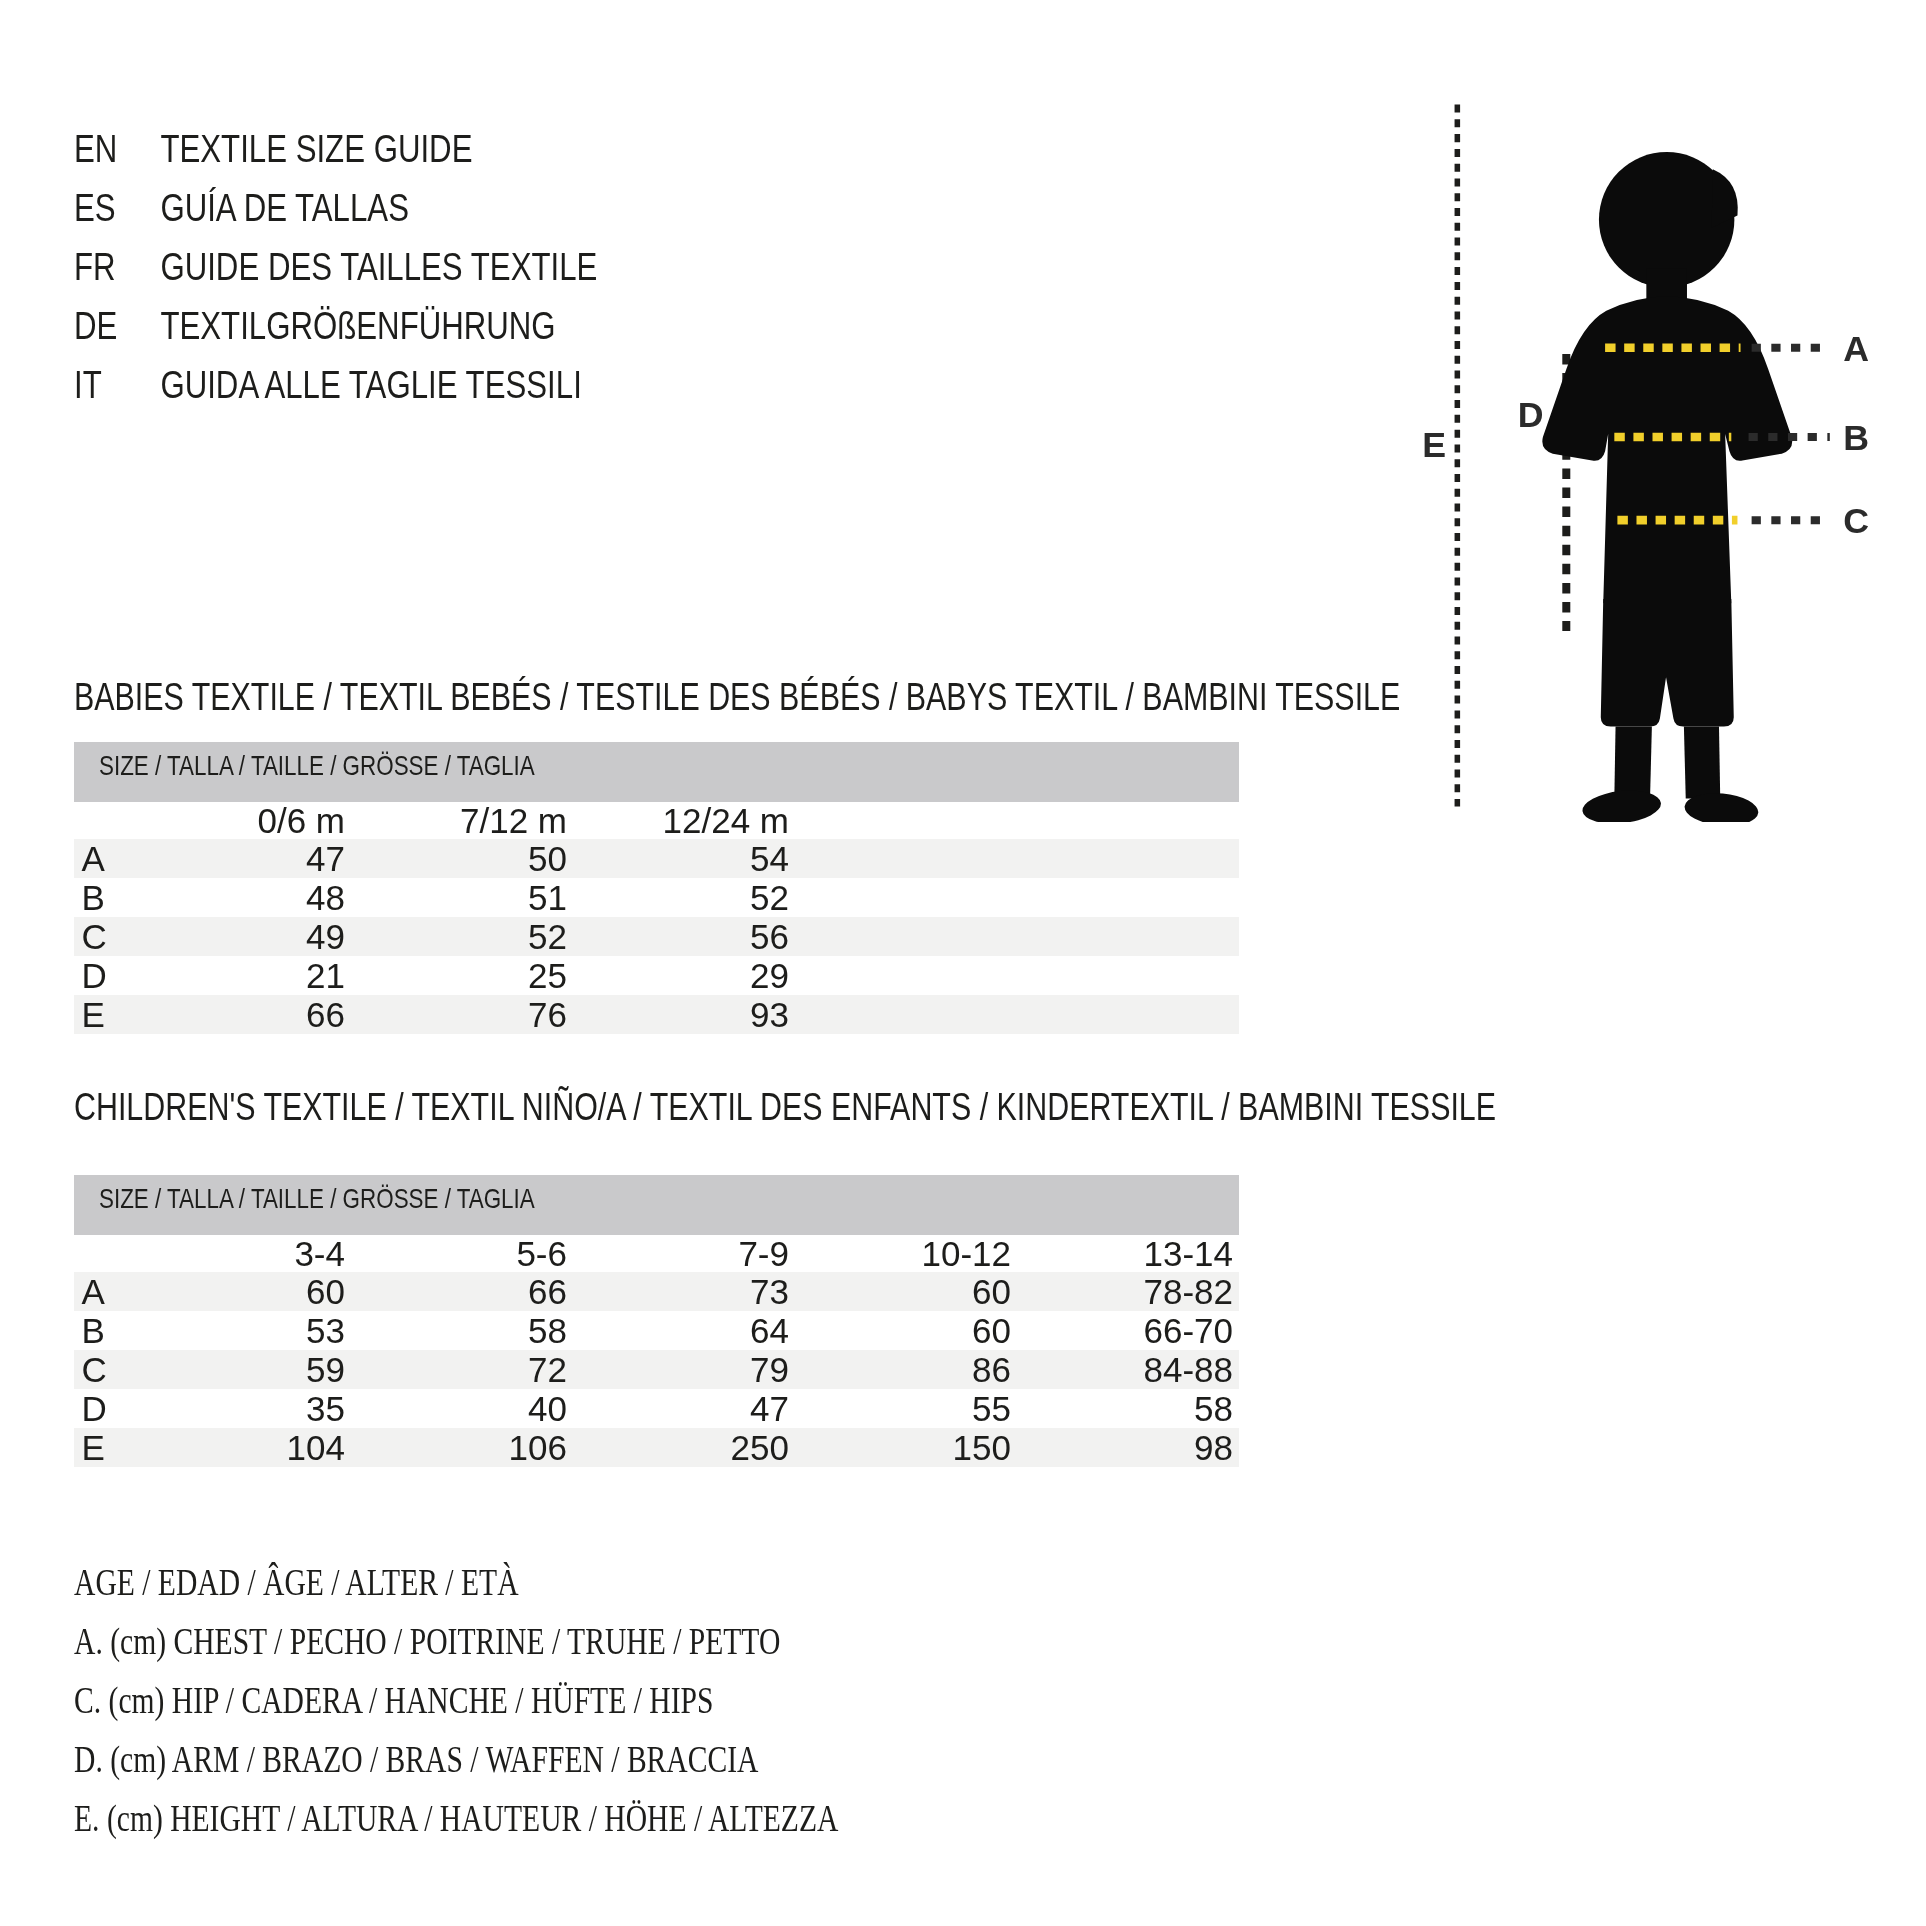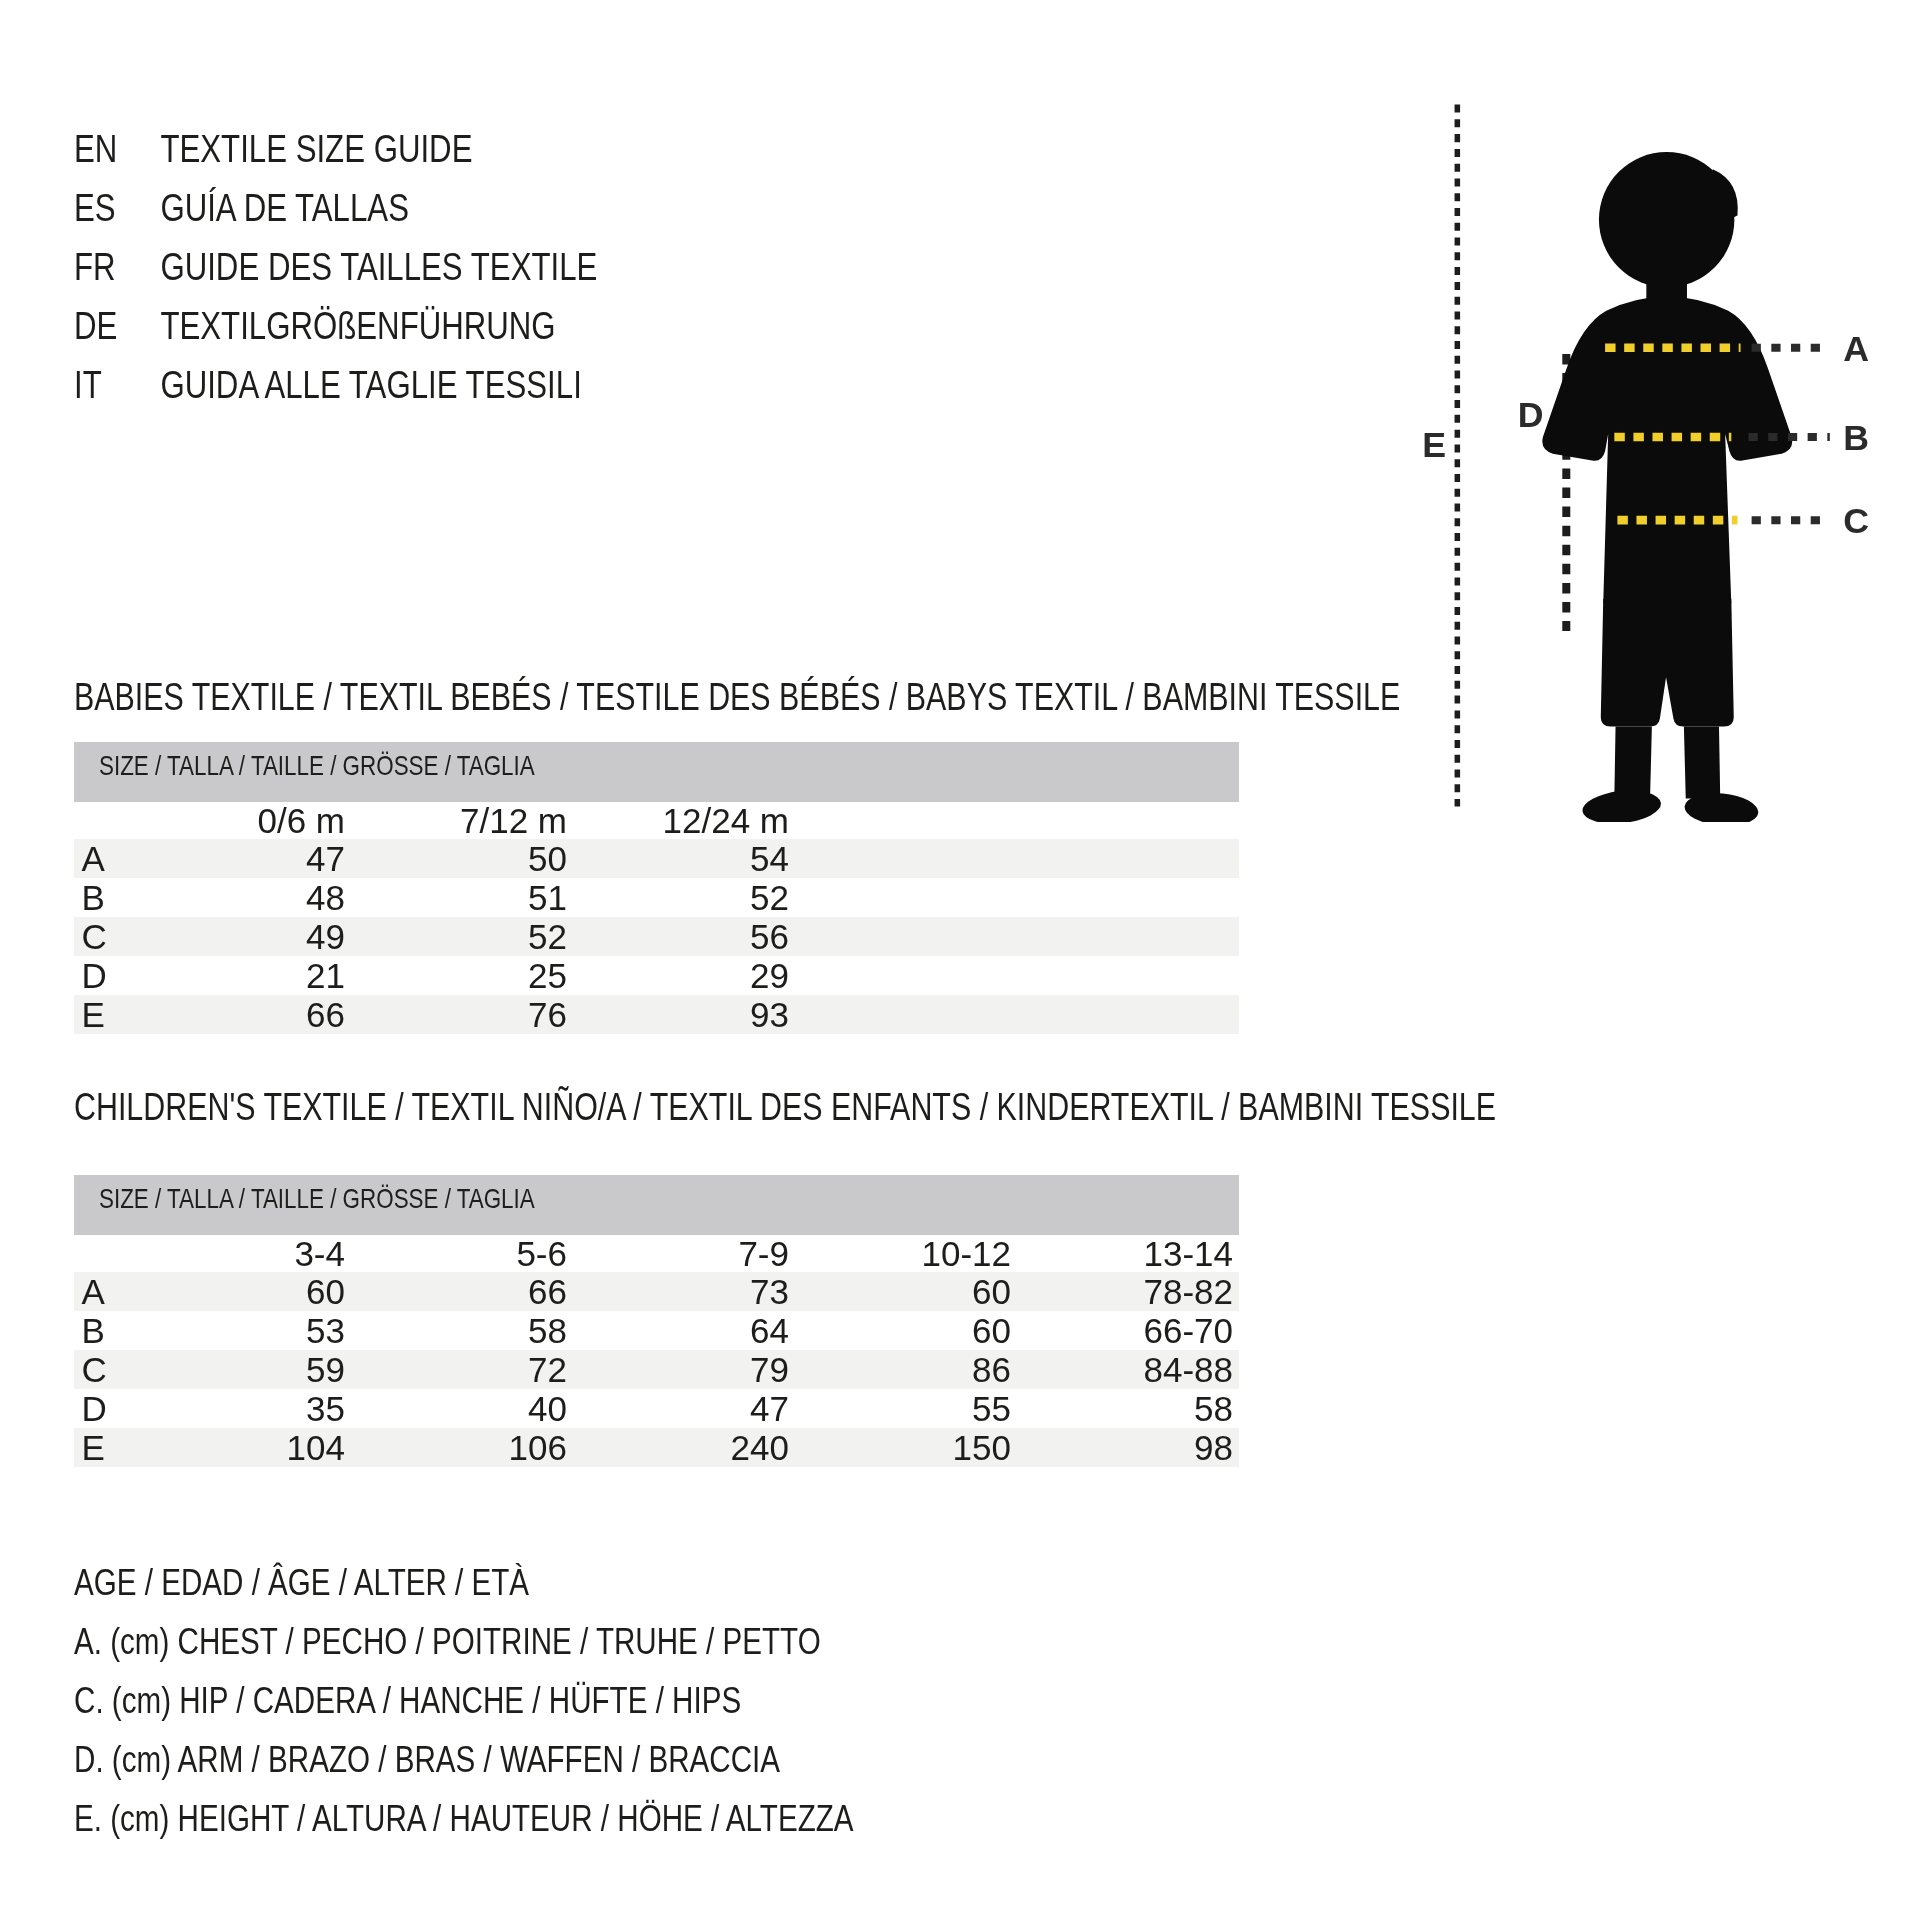--- a/index.html
+++ b/index.html
@@ -32,21 +32,21 @@
   .size-bar{height:60px;line-height:48px;background:#c9c9cb;padding-left:25px;font-size:28px;white-space:nowrap;}
   .row{display:grid;height:39px;line-height:39px;font-size:35px;}
   .row.cols{height:37px;line-height:38px;}
   .b-grid{grid-template-columns:49px 222px 222px 222px;}
   .c-grid{grid-template-columns:49px 222px 222px 222px 222px 222px;}
   .cell{text-align:right;white-space:nowrap;}
   .cell.rowlabel{text-align:left;padding-left:7.4px;}
   .row.stripe{background:#f2f2f1;}
 
   
-  .legend{position:absolute;left:74px;top:1513px;}
+  .legend{position:absolute;left:74px;top:1513px;font-family:Liberation Serif, serif;}
   .legend-line{height:59px;line-height:59px;font-size:37px;white-space:nowrap;}
 
   
   .figure{position:absolute;left:1405px;top:49px;width:511px;height:733px;}
   .figure text{font-family:"Liberation Sans","DejaVu Sans",sans-serif;font-weight:bold;font-size:58px;fill:#2b2b2b;}
 </style>
 </head>
 <body>
 
 <div class="page">
@@ -198,21 +198,21 @@
       <div class="cell">35</div>
       <div class="cell">40</div>
       <div class="cell">47</div>
       <div class="cell">55</div>
       <div class="cell">58</div>
     </div>
     <div class="row c-grid stripe">
       <div class="cell rowlabel">E</div>
       <div class="cell">104</div>
       <div class="cell">106</div>
-      <div class="cell">240</div>
+      <div class="cell">250</div>
       <div class="cell">150</div>
       <div class="cell">98</div>
     </div>
   </div>
 
   <div class="legend">
     <div class="legend-line"><span class="cond">AGE / EDAD / ÂGE / ALTER / ETÀ</span></div>
     <div class="legend-line"><span class="cond">A. (cm) CHEST / PECHO / POITRINE / TRUHE / PETTO</span></div>
     <div class="legend-line"><span class="cond">C. (cm) HIP / CADERA / HANCHE / HÜFTE / HIPS</span></div>
     <div class="legend-line"><span class="cond">D. (cm) ARM / BRAZO / BRAS / WAFFEN / BRACCIA</span></div>

